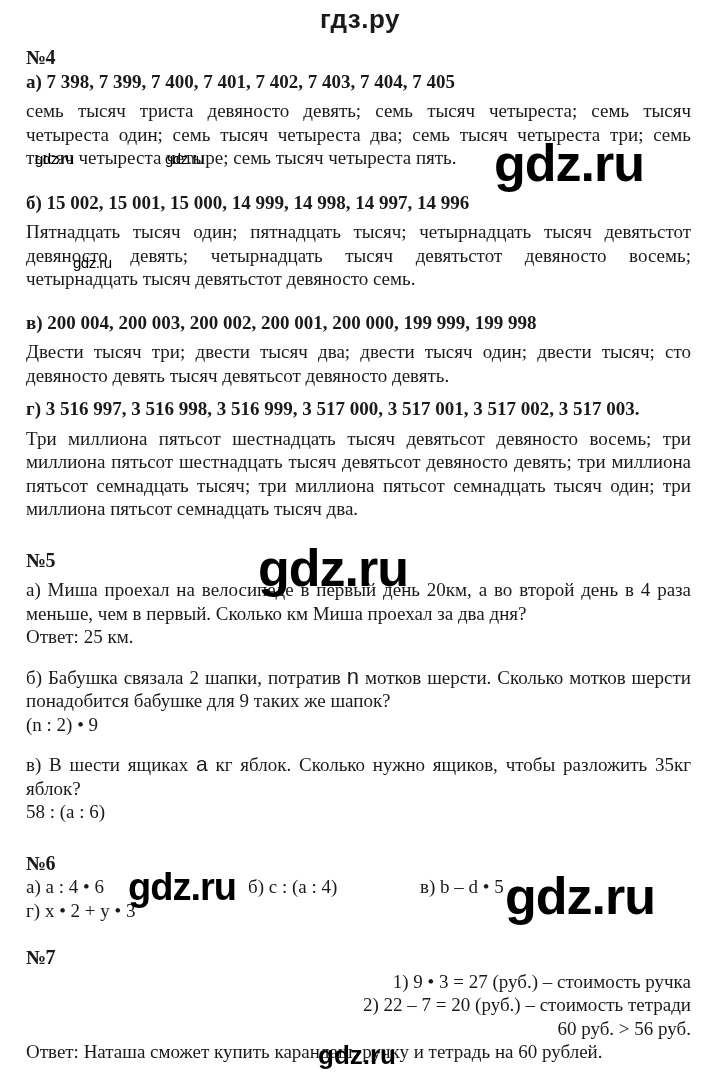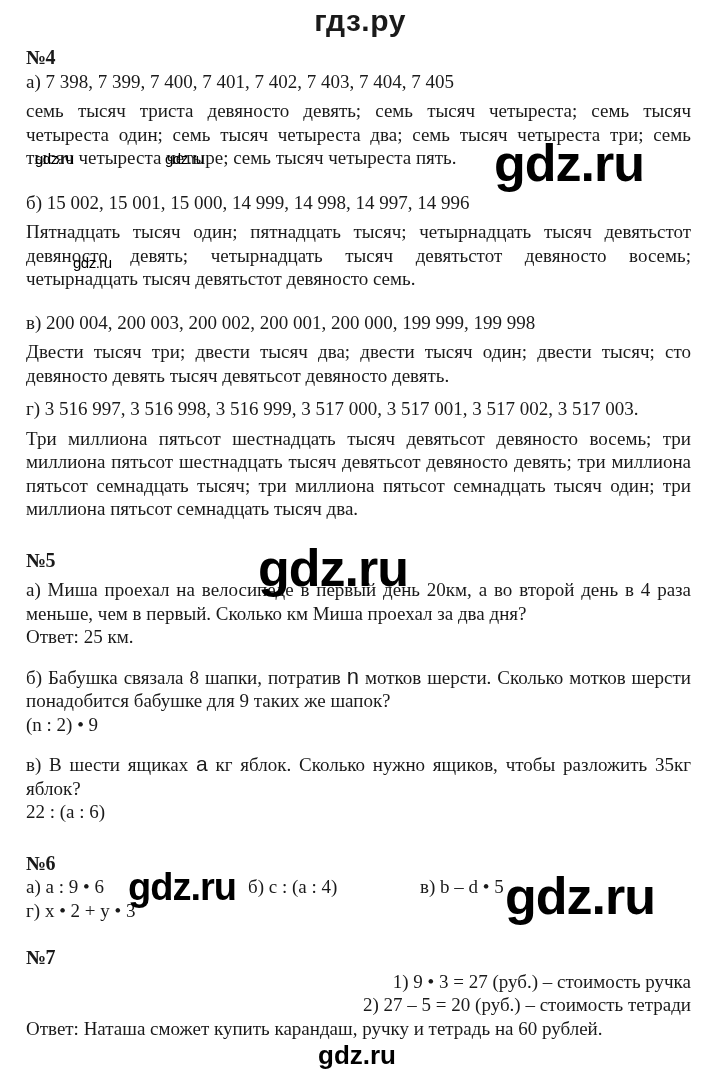--- a/index.html
+++ b/index.html
@@ -1,22 +1,22 @@
 <!DOCTYPE html>
 <html><head>
 <meta charset="utf-8">
 <style>
   html, body { margin:0; padding:0; background:#ffffff; }
   body { width:720px; height:1076px; position:relative; overflow:hidden; color:#1a1a1a; }
   .serif { font-family: "Liberation Serif", "DejaVu Serif", serif; }
   .sans { font-family: "Liberation Sans", "DejaVu Sans", sans-serif; }
-  .site-header { position:absolute; top:4px; left:0; width:720px; text-align:center; font-size:30px; font-weight:bold; letter-spacing:0.5px; }
+  .site-header { position:absolute; top:4px; left:0; width:720px; text-align:center; font-size:26px; font-weight:bold; letter-spacing:0.5px; }
   .content { position:absolute; top:40px; left:26px; width:665px; font-size:19px; line-height:23.5px; }
   .task-num { font-weight:bold; font-size:20px; margin-top:6px; letter-spacing:-0.5px; }
-  .line { white-space:nowrap; }
+  .line { white-space:nowrap;font-weight:bold; }
   .just { text-align:justify;margin-top:6px; }
   .gap { height:10px; }
   .gap-lg { height:22px; }
   .it { }
   .indent { padding-left:22px;text-align:right; }
   .row6 { display:flex; }
   .row6 .c1 { width:174px; }
   .row6 .c2 { width:172px;margin-left:48px; }
   .wm { position:absolute; font-family:"Liberation Sans","DejaVu Sans",sans-serif; font-weight:bold; color:#000; letter-spacing:-1px; }
   .wm-small { position:absolute; font-family:"Liberation Sans","DejaVu Sans",sans-serif; font-size:15px; color:#000; letter-spacing:-0.5px; }
@@ -40,43 +40,44 @@
   <div class="gap"></div>
   <div class="line">г) 3 516 997, 3 516 998, 3 516 999, 3 517 000, 3 517 001, 3 517 002, 3 517 003.</div>
   <div class="just">Три миллиона пятьсот шестнадцать тысяч девятьсот девяносто восемь; три миллиона пятьсот шестнадцать тысяч девятьсот девяносто девять; три миллиона пятьсот семнадцать тысяч; три миллиона пятьсот семнадцать тысяч один; три миллиона пятьсот семнадцать тысяч два.</div>
 
   <div class="gap-lg"></div>
 
   <div class="task-num">№5</div>
   <div class="just"><span>а)</span> <span class="it">Миша проехал на велосипеде в первый день 20км, а во второй день в 4 раза меньше, чем в первый. Сколько км Миша проехал за два дня?</span></div>
   <div>Ответ: 25 км.</div>
   <div class="gap"></div>
-  <div class="just"><span>б)</span> <span class="it">Бабушка связала 8 шапки, потратив </span><span class="it sans" style="font-size:22px">n</span><span class="it"> мотков шерсти. Сколько мотков шерсти понадобится бабушке для 9 таких же шапок?</span></div>
+  <div class="just"><span>б)</span> <span class="it">Бабушка связала 2 шапки, потратив </span><span class="it sans" style="font-size:22px">n</span><span class="it"> мотков шерсти. Сколько мотков шерсти понадобится бабушке для 9 таких же шапок?</span></div>
   <div><span>(</span><span class="it">n</span><span> : 2) • 9</span></div>
   <div class="gap"></div>
   <div class="just"><span>в)</span> <span class="it">В шести ящиках </span><span class="it sans" style="font-size:21px">a</span><span class="it"> кг яблок. Сколько нужно ящиков, чтобы разложить 35кг яблок?</span></div>
-  <div><span>22 : (</span><span class="it">a</span><span> : 6)</span></div>
+  <div><span>58 : (</span><span class="it">a</span><span> : 6)</span></div>
 
   <div class="gap-lg"></div>
 
   <div class="task-num">№6</div>
   <div class="row6">
-    <div class="c1"><span>а) </span><span class="it">a</span><span> : 9 • 6</span></div>
+    <div class="c1"><span>а) </span><span class="it">a</span><span> : 4 • 6</span></div>
     <div class="c2"><span>б) </span><span class="it">c</span><span> : (</span><span class="it">a</span><span> : 4)</span></div>
     <div><span>в) </span><span class="it">b</span><span> – </span><span class="it">d</span><span> • 5</span></div>
   </div>
   <div class="row6">
     <div class="c1"><span>г) </span><span class="it">x</span><span> • 2 + </span><span class="it">y</span><span> • 3</span></div>
   </div>
 
   <div style="height:18px"></div>
 
   <div class="task-num">№7</div>
   <div class="indent">1) 9 • 3 = 27 (руб.) – стоимость ручка</div>
-  <div class="indent">2) 27 – 5 = 20 (руб.) – стоимость тетради</div>
+  <div class="indent">2) 22 – 7 = 20 (руб.) – стоимость тетради</div>
+  <div class="indent">60 руб. &gt; 56 руб.</div>
   <div>Ответ: Наташа сможет купить карандаш, ручку и тетрадь на 60 рублей.</div>
 </div>
 
 <div class="wm" style="left:494px; top:133px; font-size:52px;">gdz.ru</div>
 <div class="wm-small" style="left:35px; top:150px;">gdz.ru</div>
 <div class="wm-small" style="left:165px; top:150px;">gdz.ru</div>
 <div class="wm-small" style="left:73px; top:254px;">gdz.ru</div>
 <div class="wm" style="left:258px; top:538px; font-size:52px;">gdz.ru</div>
 <div class="wm" style="left:128px; top:866px; font-size:38px;">gdz.ru</div>
 <div class="wm" style="left:505px; top:866px; font-size:52px;">gdz.ru</div>

